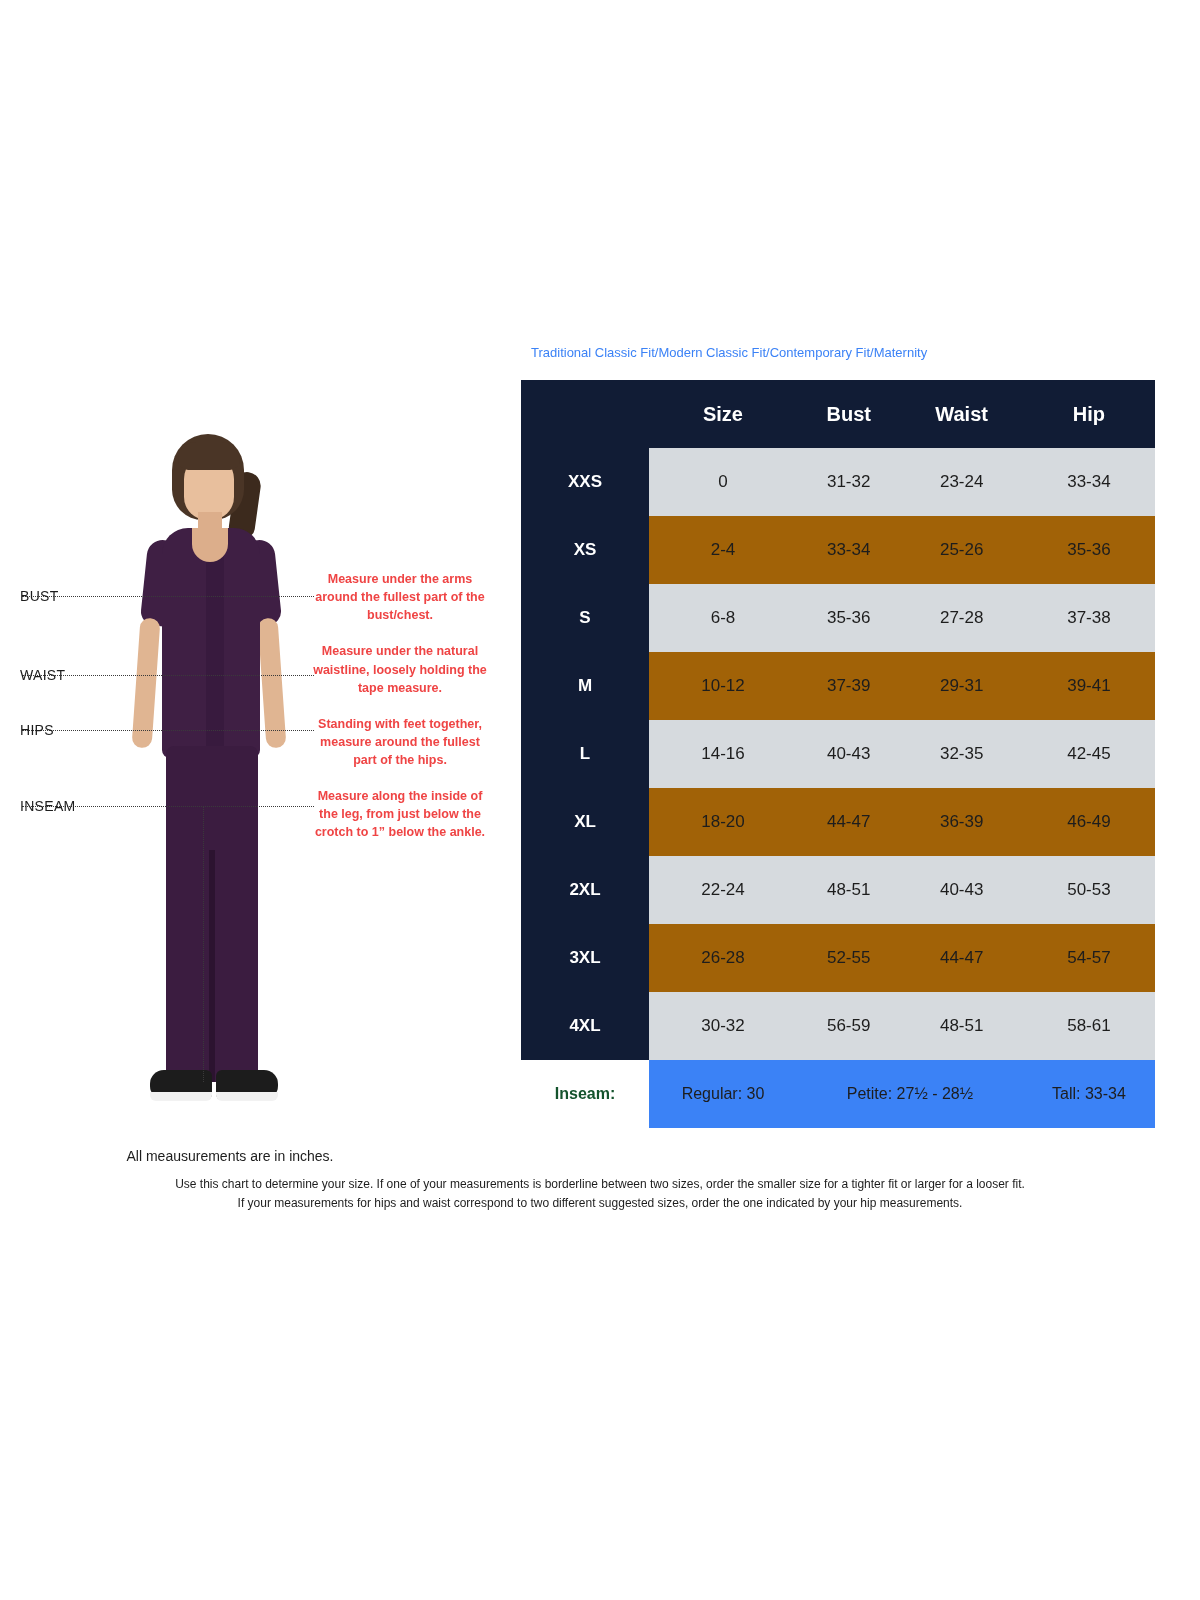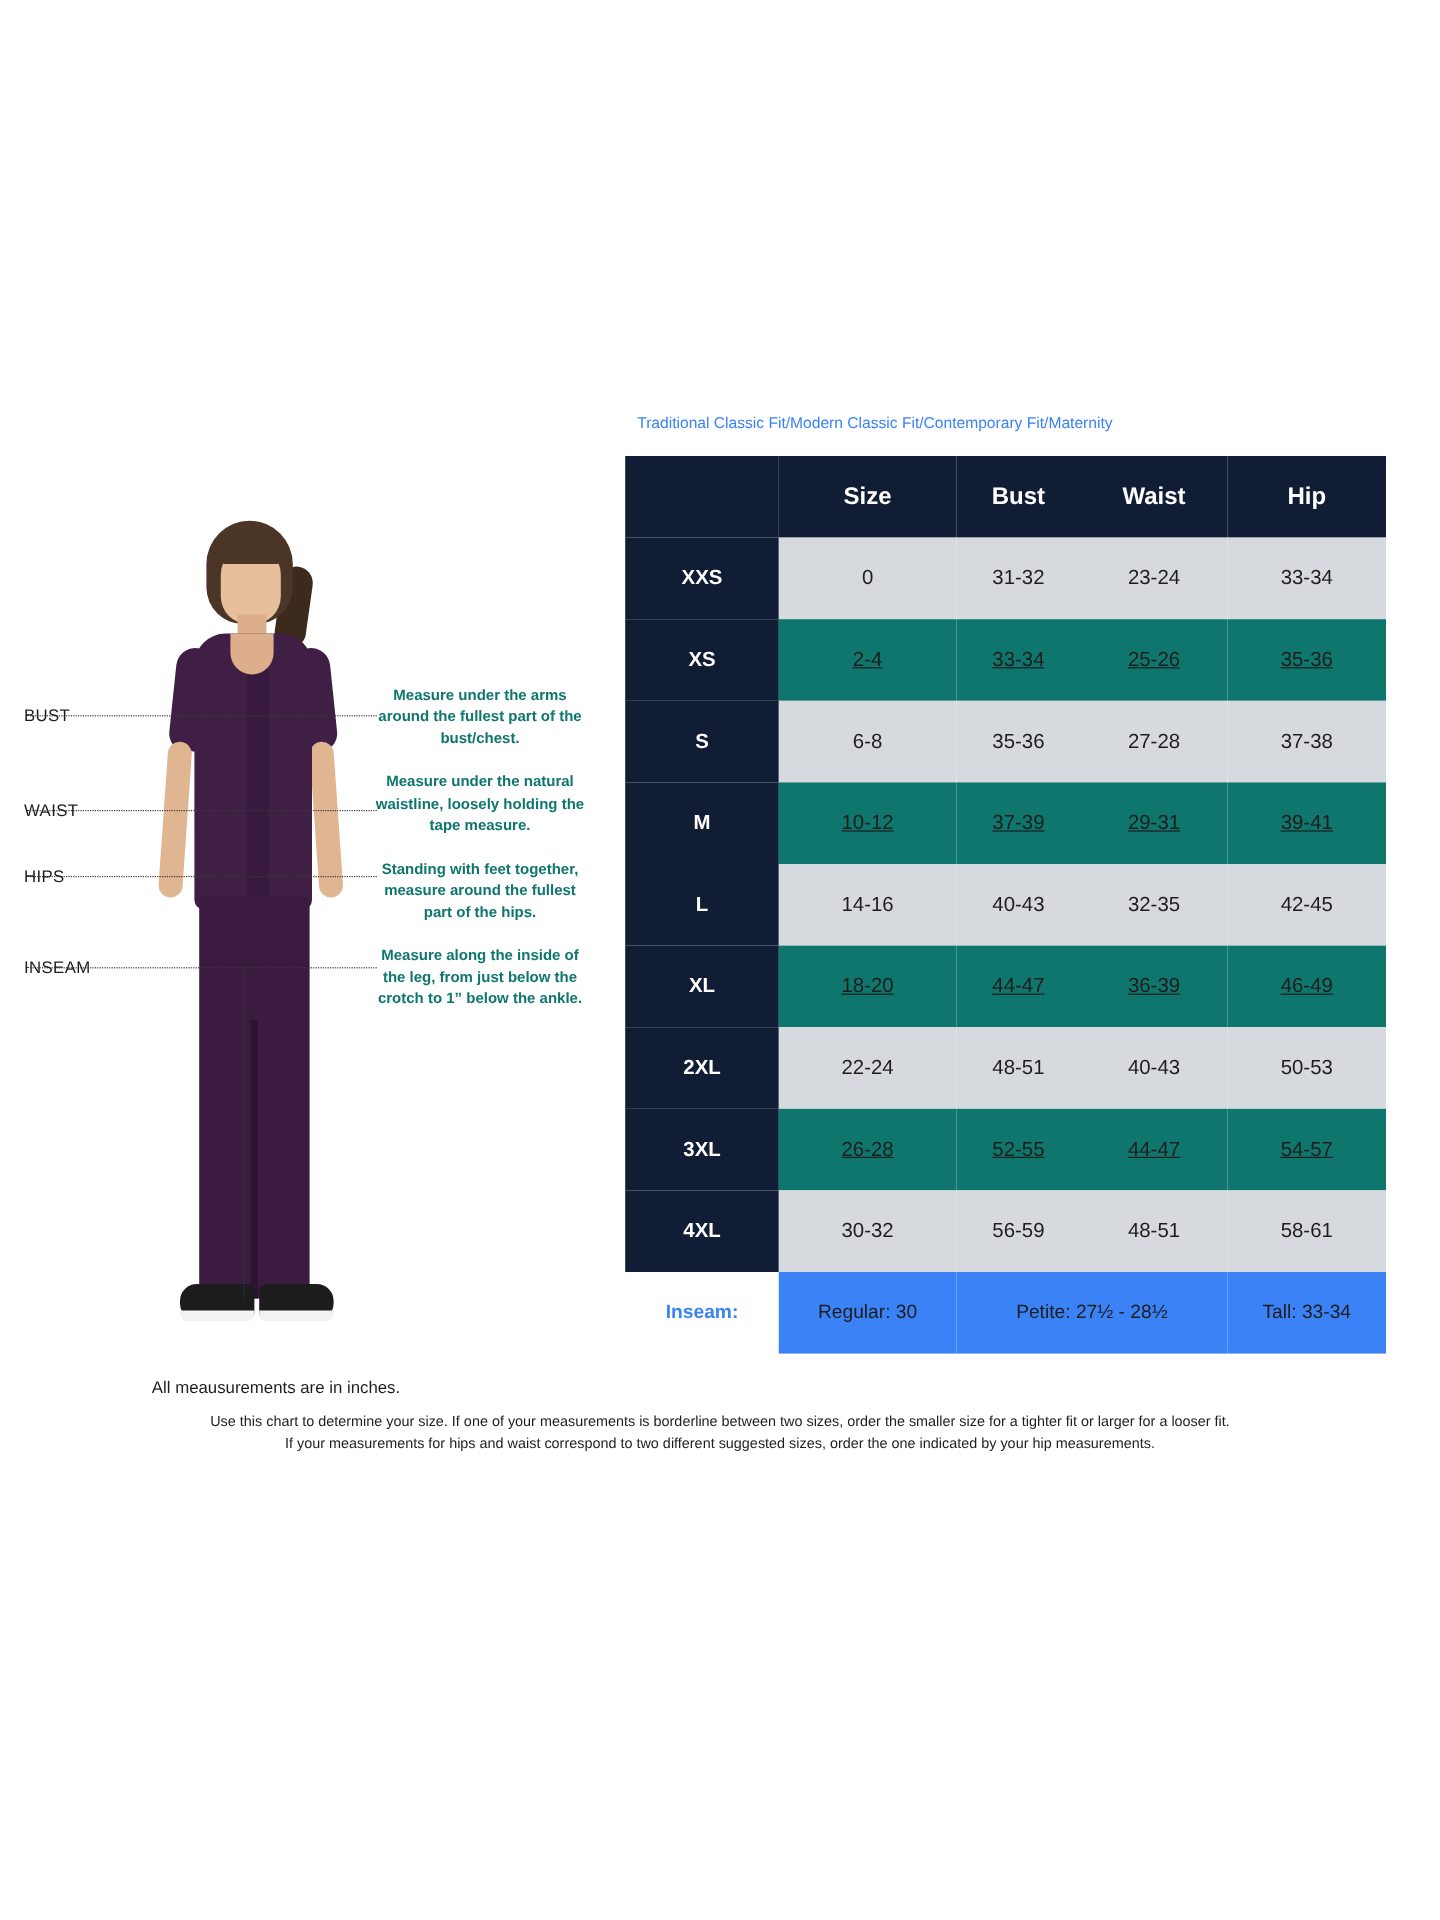--- a/index.html
+++ b/index.html
@@ -217,21 +217,21 @@
     position: absolute;
     left: 310px;
     top: 160px;
     width: 180px;
     text-align: center;
   }
   .tip {
     font-size: 12.5px;
     font-weight: bold;
     line-height: 1.45;
-    color: #0f766e;
+    color: #ef4444;
     margin-bottom: 18px;
   }
 
   .note-inches {
     position: absolute;
     left: 0;
     top: 1148px;
     width: 460px;
     text-align: center;
     font-size: 14px;
@@ -272,32 +272,32 @@
   }
   thead th.blank { width: 128px; }
   tbody td.lab {
     background: #111c35;
     color: #ffffff;
     font-weight: bold;
     font-size: 17px;
     width: 128px;
   }
   tbody tr.odd td.val { background: #d6dade; }
-  tbody tr.even td.val { background: #0f766e; text-decoration: underline; }
+  tbody tr.even td.val { background: #a16207; }
   td.val { color: #1d1d1d; font-size: 17px; }
 
   tfoot td {
     height: 58px;
     font-size: 16px;
     color: #1d1d1d;
     background: #3b82f6;
   }
   tfoot td.lab {
     background: #ffffff;
-    color: #3b82f6;
+    color: #14532d;
     font-weight: bold;
     text-align: center;
   }
 
   .footer-note {
     position: absolute;
     left: 40px;
     top: 1175px;
     width: 1120px;
     text-align: center;

